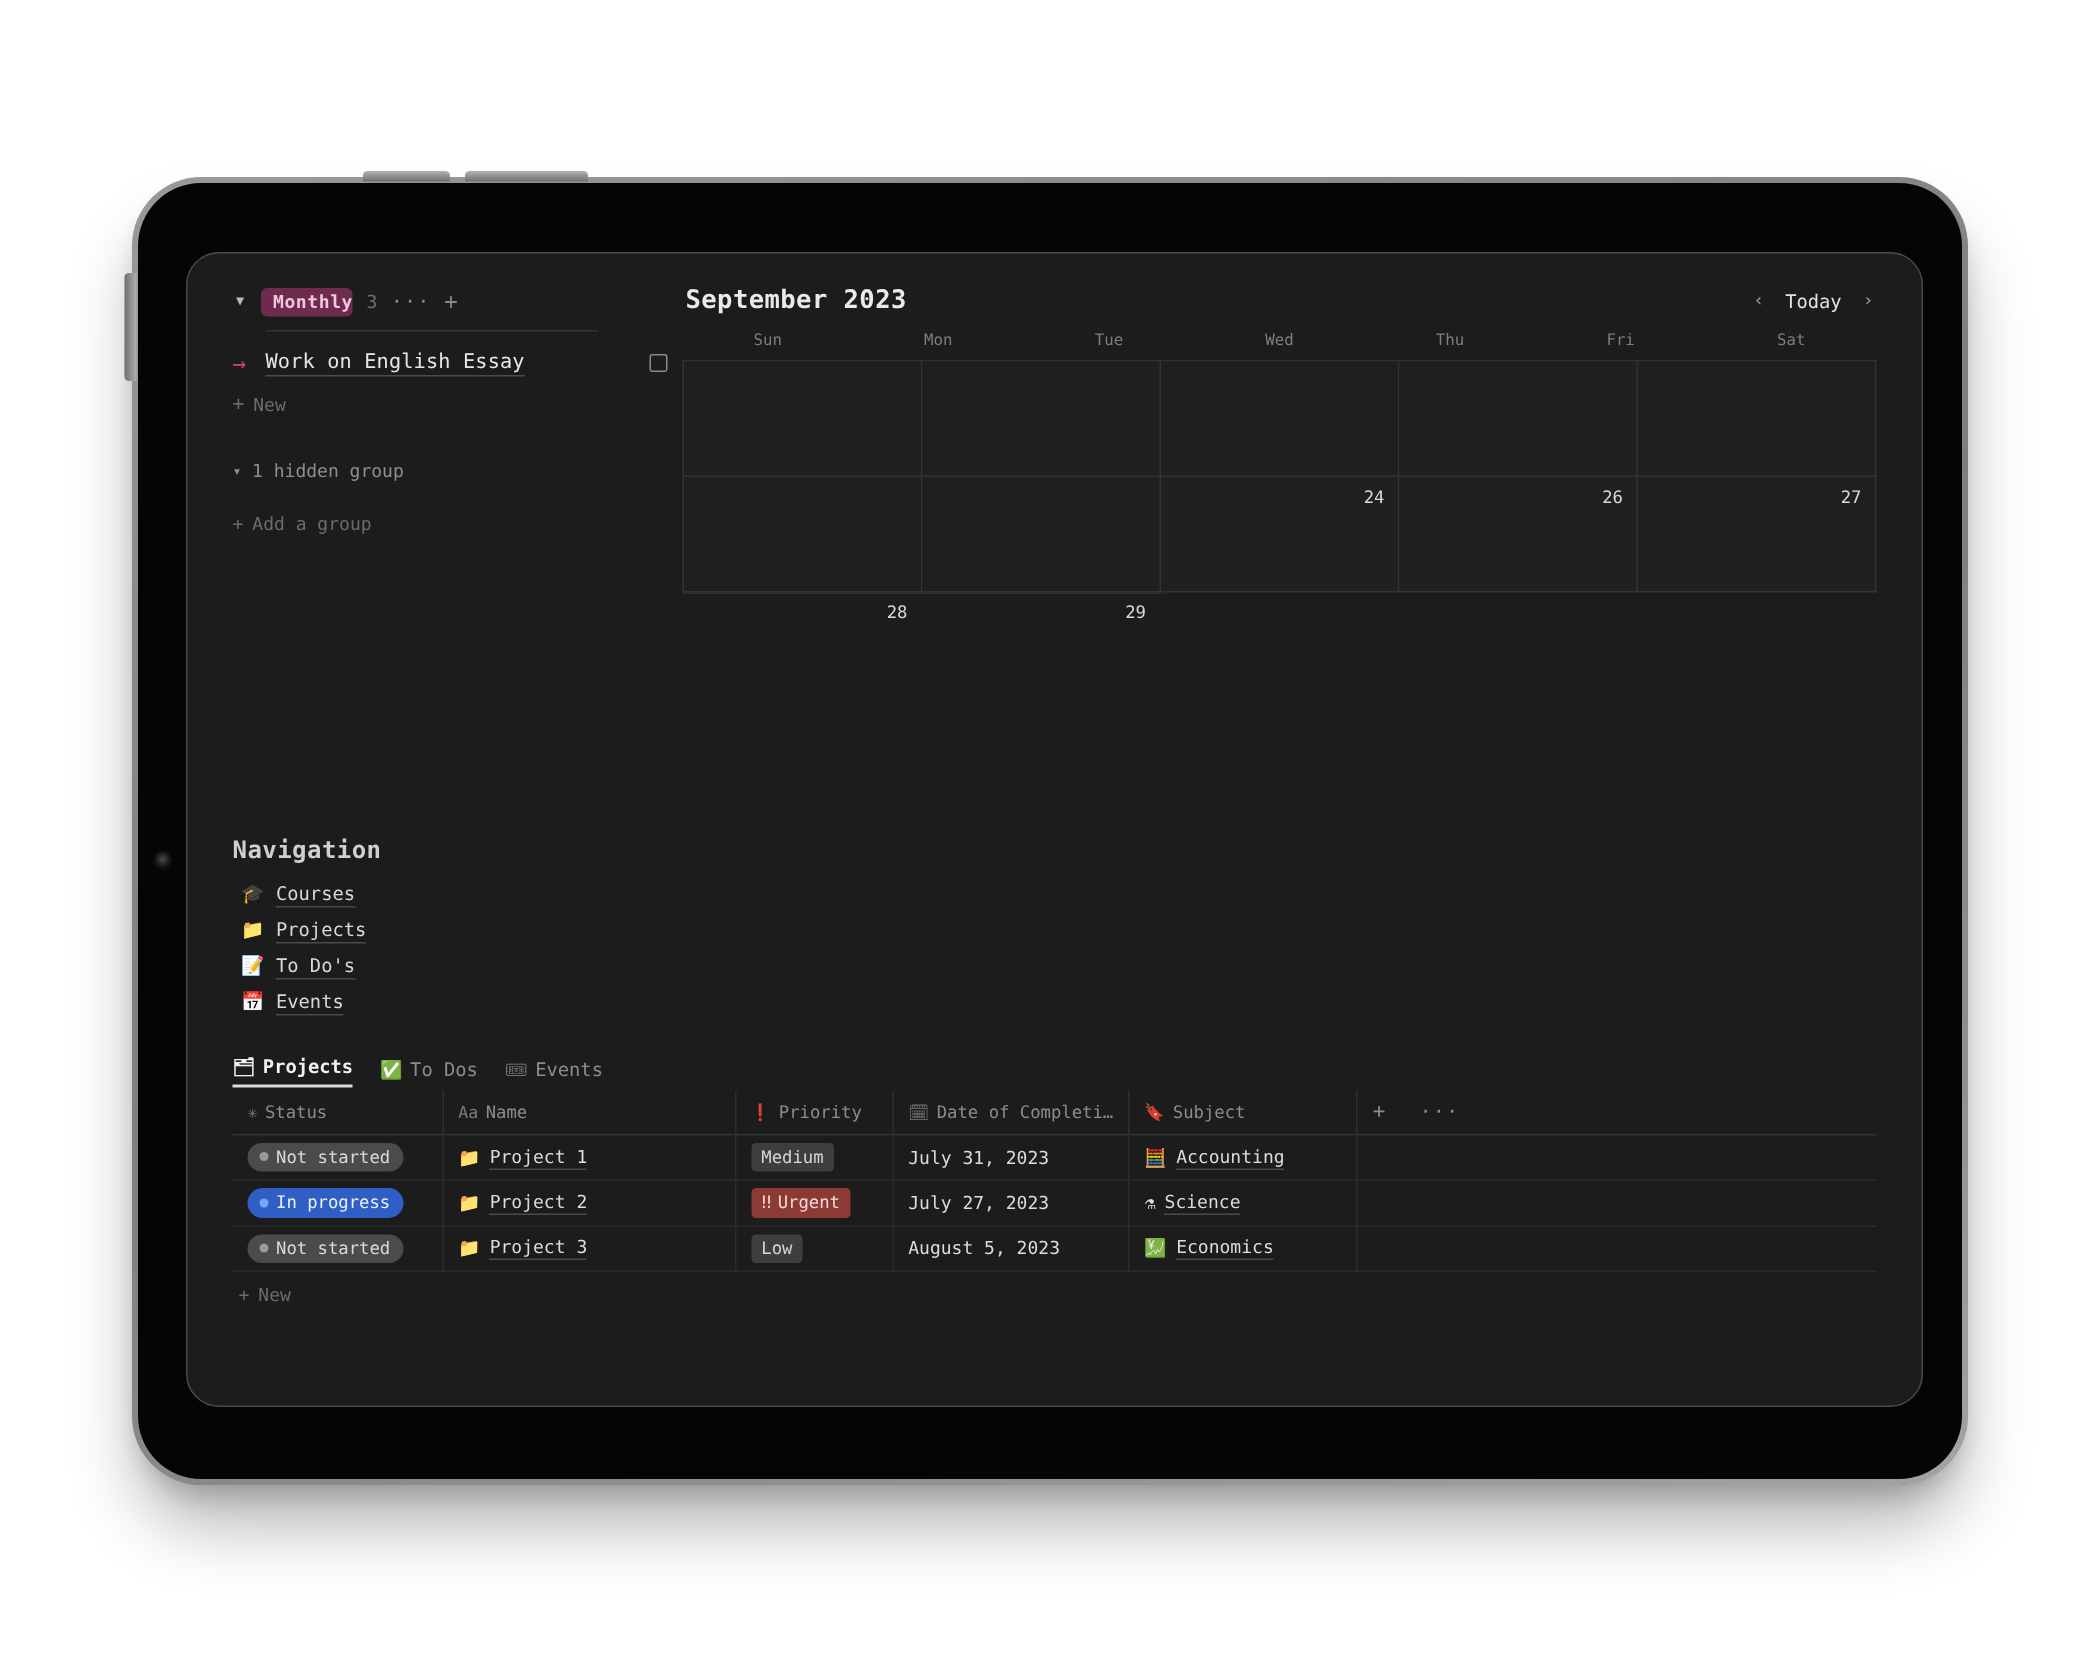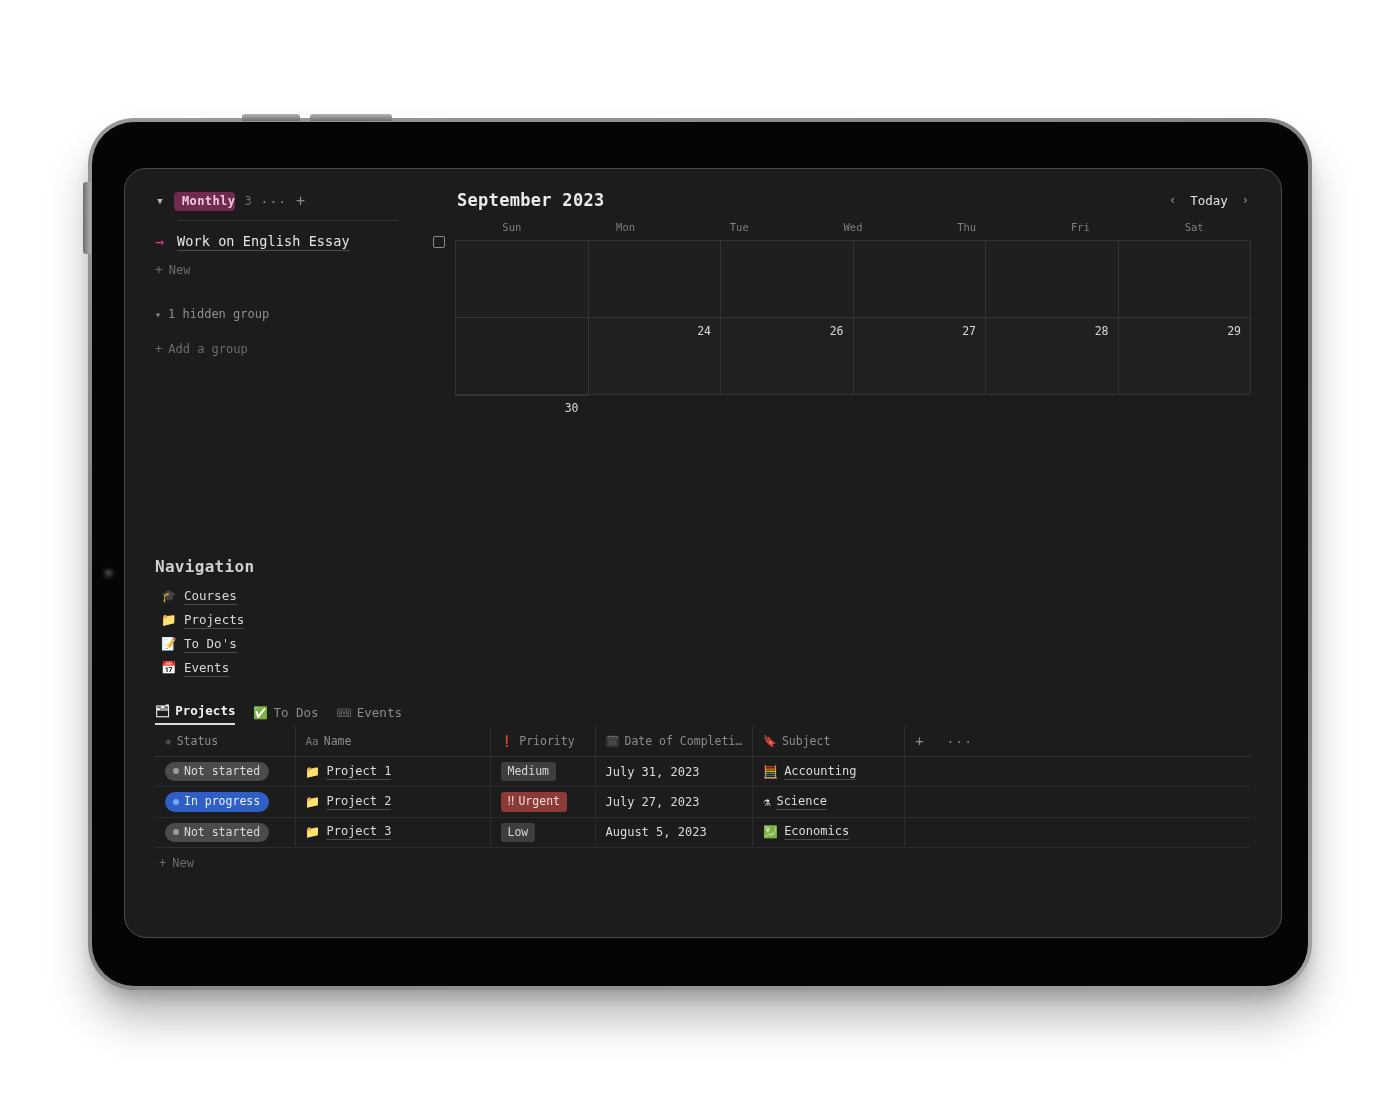--- a/index.html
+++ b/index.html
@@ -178,21 +178,21 @@
     display: grid; grid-template-columns: repeat(7,1fr);
     margin-top: 10px;
   }
   .cal-dows div {
     text-align: center; color: #7e7e7e; font-size: 10.5px;
     padding-bottom: 7px;
   }
 
   .cal-grid {
     display: grid;
-    grid-template-columns: repeat(6,1fr);
+    grid-template-columns: repeat(5,1fr);
     grid-template-rows: 77px 77px;
     border-top: 1px solid #333;
     border-left: 1px solid #333;
   }
   .cal-cell {
     border-right: 1px solid #333;
     border-bottom: 1px solid #333;
     background: #202020;
     position: relative;
   }
@@ -410,23 +410,20 @@
                   <span class="cal-daynum">26</span>
                 </div>
               <div class="cal-cell">
                   <span class="cal-daynum">27</span>
                 </div>
               <div class="cal-cell">
                   <span class="cal-daynum">28</span>
                 </div>
               <div class="cal-cell">
                   <span class="cal-daynum">29</span>
-                </div>
-              <div class="cal-cell">
-                  <span class="cal-daynum">30</span>
                 </div>
             </div>
           </div>
         </div>
 
         <div class="nav-block">
           <div class="nav-title">Navigation</div>
 
           <div class="nav-item">
             <span class="nav-emoji">🎓</span>

